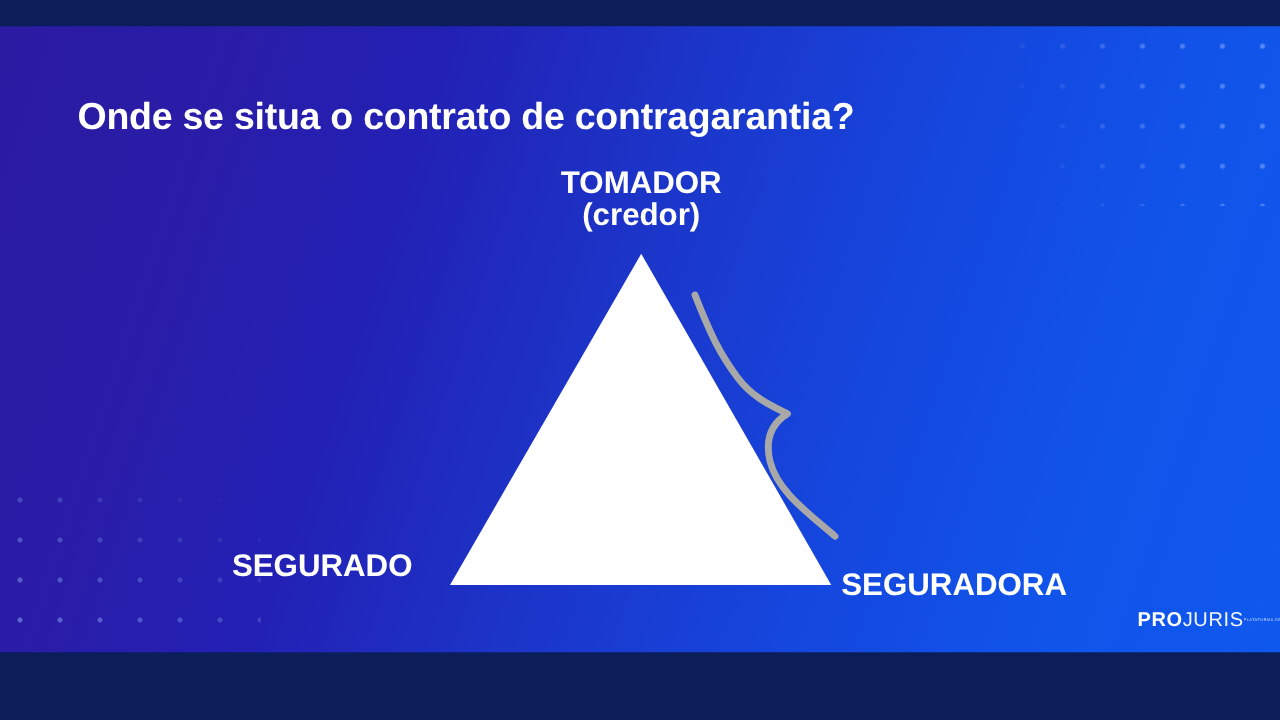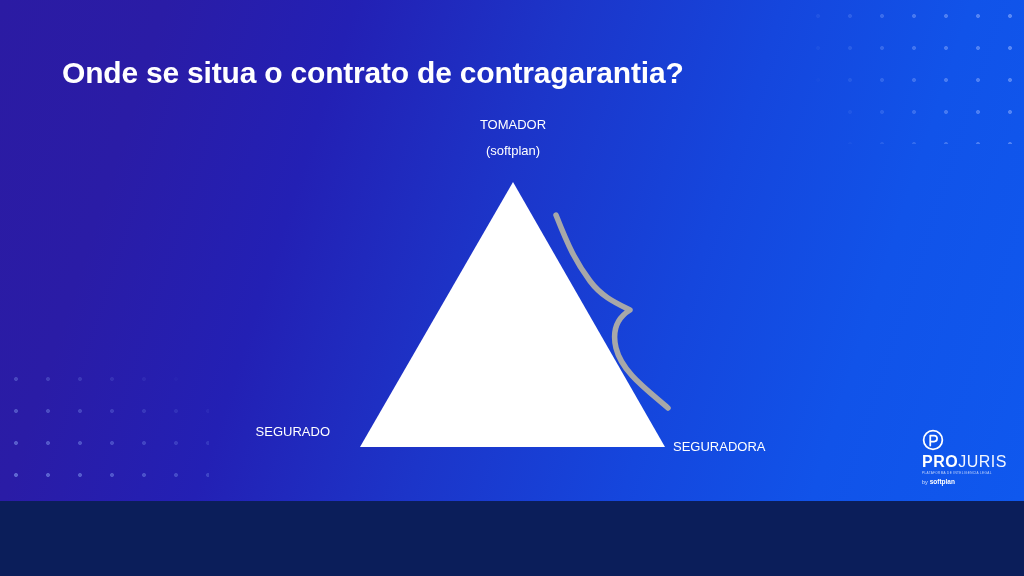--- a/index.html
+++ b/index.html
@@ -14,20 +14,21 @@
     overflow: hidden;
     font-family: "Liberation Sans", sans-serif;
     background: linear-gradient(108deg,
         #2b1ba3 0%,
         #2a1ca6 14%,
         #2320b4 30%,
         #1c35c9 48%,
         #1546dd 66%,
         #1153e9 82%,
         #0f58ee 100%);
+    margin-top: 21px;
   }
 
   
   .dots {
     position: absolute;
     background-image: radial-gradient(circle, rgba(150,180,255,0.55) 1.9px, rgba(0,0,0,0) 2.2px);
     background-size: 32px 32px;
     pointer-events: none;
   }
   #dots-top-right {
@@ -67,22 +68,22 @@
     left: 0;
     top: 0;
     width: 1024px;
     height: 576px;
   }
 
   
   .vertex-label {
     position: absolute;
     color: #ffffff;
-    font-weight: normal;
-    font-size: 13px;
+    font-weight: bold;
+    font-size: 25px;
     line-height: 26px;
     white-space: nowrap;
   }
   #label-tomador {
     left: 513px;
     top: 112px;
     transform: translateX(-50%);
     text-align: center;
   }
   #label-segurado {
@@ -104,26 +105,26 @@
     color: #ffffff;
     font-weight: bold;
     font-size: 17px;
     line-height: 27px;
     white-space: nowrap;
   }
 
   
   #logo {
     position: absolute;
-    right: 6px;
+    right: 18px;
     bottom: 14px;
     width: 96px;
     display: flex;
-    flex-direction: column;
-    align-items: flex-start;
+    flex-direction: row;
+    align-items: center;
   }
   #logo-mark { display: block; margin-bottom: 2px; }
   #logo-wordmark {
     font-size: 16px;
     letter-spacing: 0.5px;
     color: #ffffff;
     line-height: 17px;
   }
   #logo-wordmark .pro { font-weight: bold; }
   #logo-wordmark .juris { font-weight: normal; opacity: 0.95; }
@@ -158,21 +159,21 @@
     <polygon points="513,182 665,447 360,447" fill="#ffffff"></polygon>
     <path d="M 556 215
              C 569 248, 576 262, 590 281
              C 602 297, 616 303, 630 310
              C 617 318, 612 331, 616 348
              C 622 372, 646 389, 668 408" fill="none" stroke="#a8a8a8" stroke-width="5.5" stroke-linecap="round" stroke-linejoin="round"></path>
   </svg>
 
   <div class="vertex-label" id="label-tomador">
     <div>TOMADOR</div>
-    <div>(softplan)</div>
+    <div>(credor)</div>
   </div>
 
   <div class="vertex-label" id="label-segurado">
     <div>SEGURADO</div>
   </div>
 
   <div class="vertex-label" id="label-seguradora">
     <div>SEGURADORA</div>
   </div>
 

